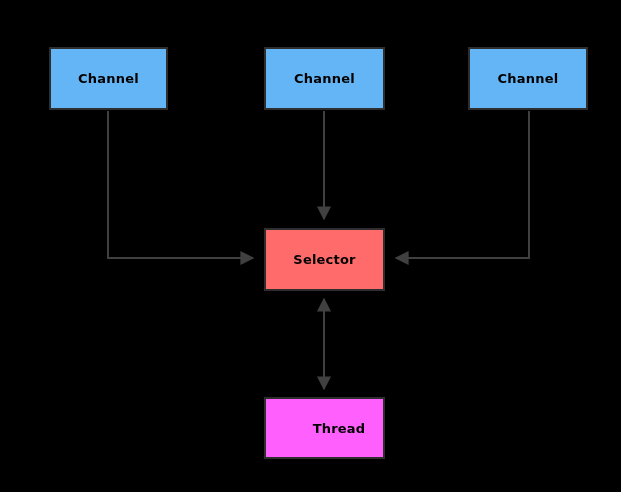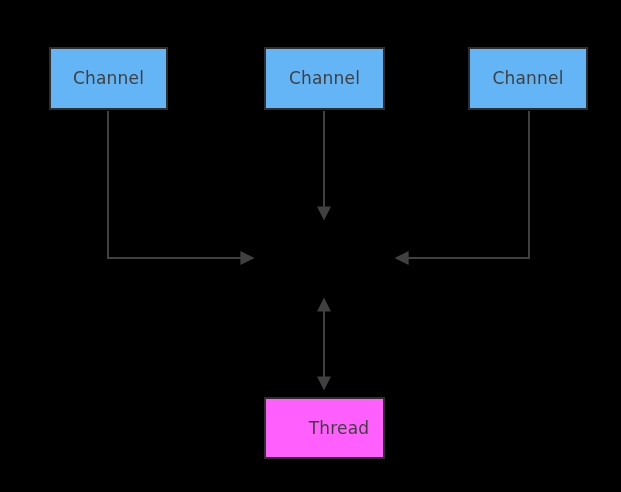--- a/index.html
+++ b/index.html
@@ -28,23 +28,23 @@
   .node {
     position: absolute;
     box-sizing: border-box;
     border: 2px solid #2e2e2e;
     display: flex;
     align-items: center;
     justify-content: center;
     z-index: 2;
   }
   .node-label {
-    font-size: 17px;
-    font-weight: normal;
-    color: #404040;
+    font-size: 13px;
+    font-weight: bold;
+    color: #000000;
     letter-spacing: 0.2px;
     white-space: nowrap;
     line-height: 1;
   }
   .node-channel-left  { left: 49px;  top: 47px;  width: 119px; height: 63px; }
   .node-channel-mid   { left: 264px; top: 47px;  width: 121px; height: 63px; }
   .node-channel-right { left: 468px; top: 47px;  width: 120px; height: 63px; }
   .node-selector      { left: 264px; top: 228px; width: 121px; height: 63px; }
   .node-thread        { left: 264px; top: 397px; width: 121px; height: 62px; padding-left: 29px; }
 </style>
@@ -77,18 +77,21 @@
   </div>
 
   <div class="node node-channel-mid" style="background:#64b5f6">
     <span class="node-label">Channel</span>
   </div>
 
   <div class="node node-channel-right" style="background:#64b5f6">
     <span class="node-label">Channel</span>
   </div>
 
+  <div class="node node-selector" style="background:#ff6b6b">
+    <span class="node-label">Selector</span>
+  </div>
 
   <div class="node node-thread" style="background:#ff5ffc">
     <span class="node-label">Thread</span>
   </div>
 
 </div>
 
 </body></html>

